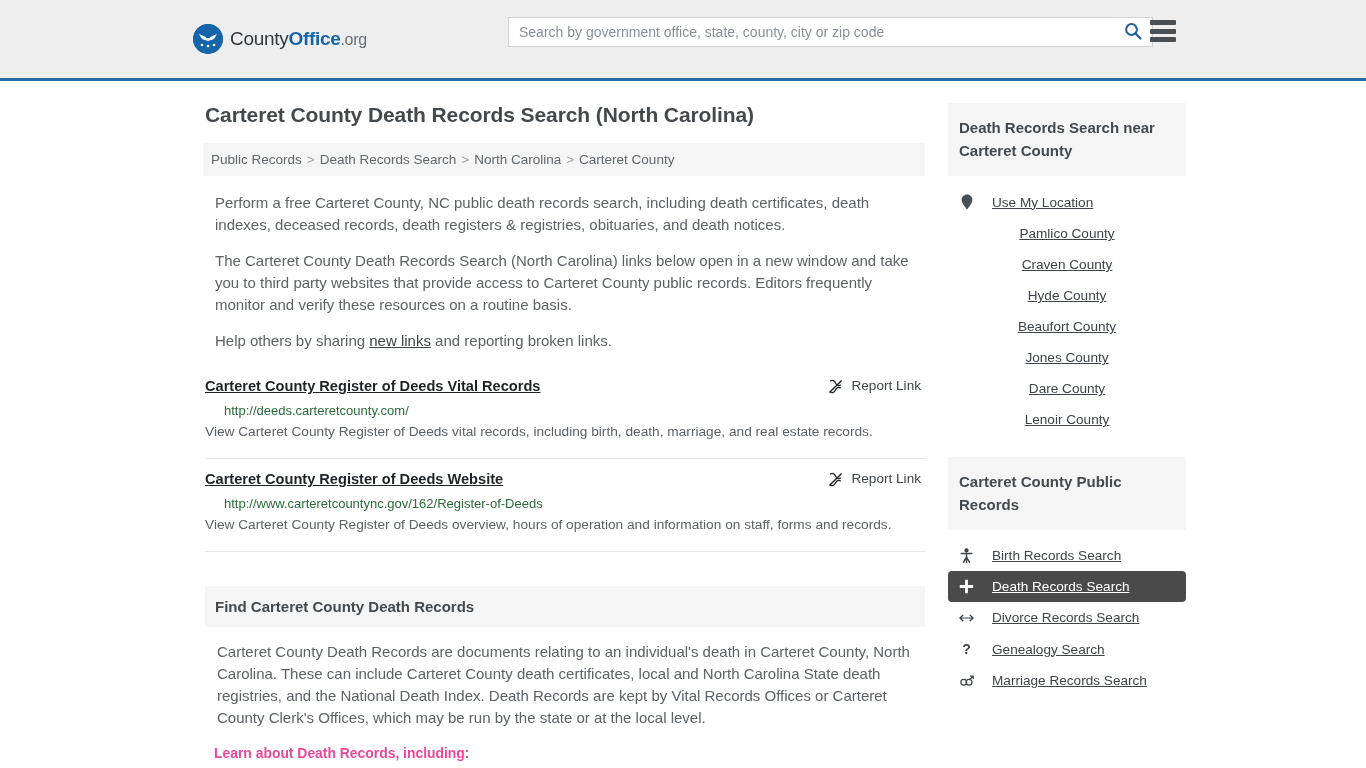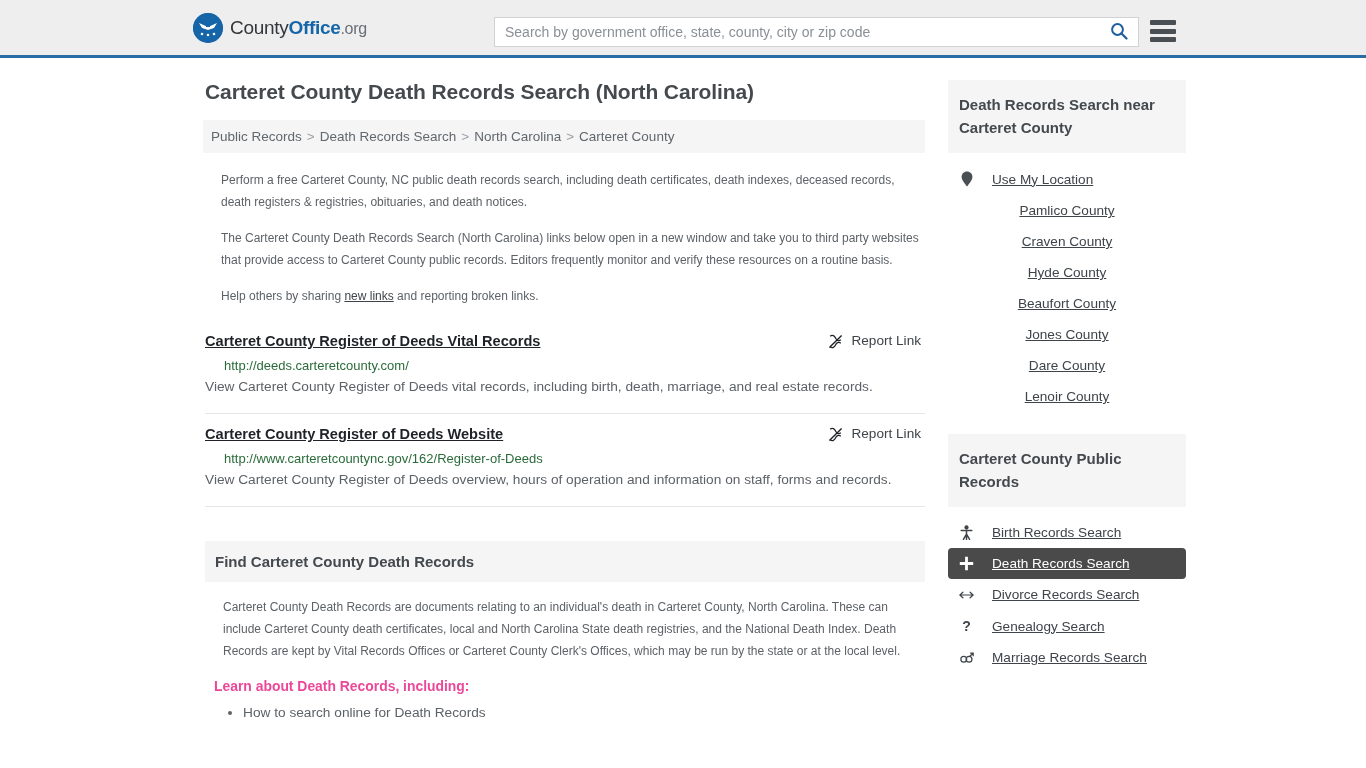--- a/index.html
+++ b/index.html
@@ -6,21 +6,21 @@
   html, body {
     margin: 0; padding: 0;
     width: 1366px; height: 768px;
     overflow: hidden;
     background: #ffffff;
     font-family: "Liberation Sans", sans-serif;
   }
 
   
   .site-header {
-    height: 58px;
+    height: 81px;
     background: #eeeeee;
     border-bottom: 3px solid #2c6ca5;
     display: flex;
     align-items: center;
     position: relative;
   }
   .logo-wrap {
     display: flex;
     align-items: center;
     margin-left: 193px;
@@ -39,21 +39,21 @@
     font-size: 19px;
     letter-spacing: -0.3px;
     white-space: nowrap;
   }
   .logo-text .t-county { color: #33373b; }
   .logo-text .t-office { color: #1565a8; font-weight: bold; }
   .logo-text .t-org { color: #6a6f75; font-size: 16px; }
 
   .search-wrap {
     position: absolute;
-    left: 494px;
+    left: 508px;
     top: 17px;
     width: 645px;
     height: 30px;
     background: #ffffff;
     border: 1px solid #cfd3d6;
     display: flex;
     align-items: center;
   }
   .search-input {
     flex: 1;
@@ -122,24 +122,24 @@
     color: #62676c;
     margin-bottom: 16px;
   }
   .breadcrumb a {
     color: #62676c;
     text-decoration: none;
   }
   .breadcrumb .sep { color: #9aa0a6; margin: 0 5px; }
 
   .body-p {
-    font-size: 12px;
+    font-size: 15px;
     line-height: 22px;
     color: #5d6267;
-    margin: 0 0 14px 18px;
+    margin: 0 0 14px 12px;
   }
   .body-p a.inline-link {
     color: #3e4449;
     text-decoration: underline;
     font-weight: normal;
   }
 
   .link-block {
     margin-left: 2px;
     padding-top: 12px;

